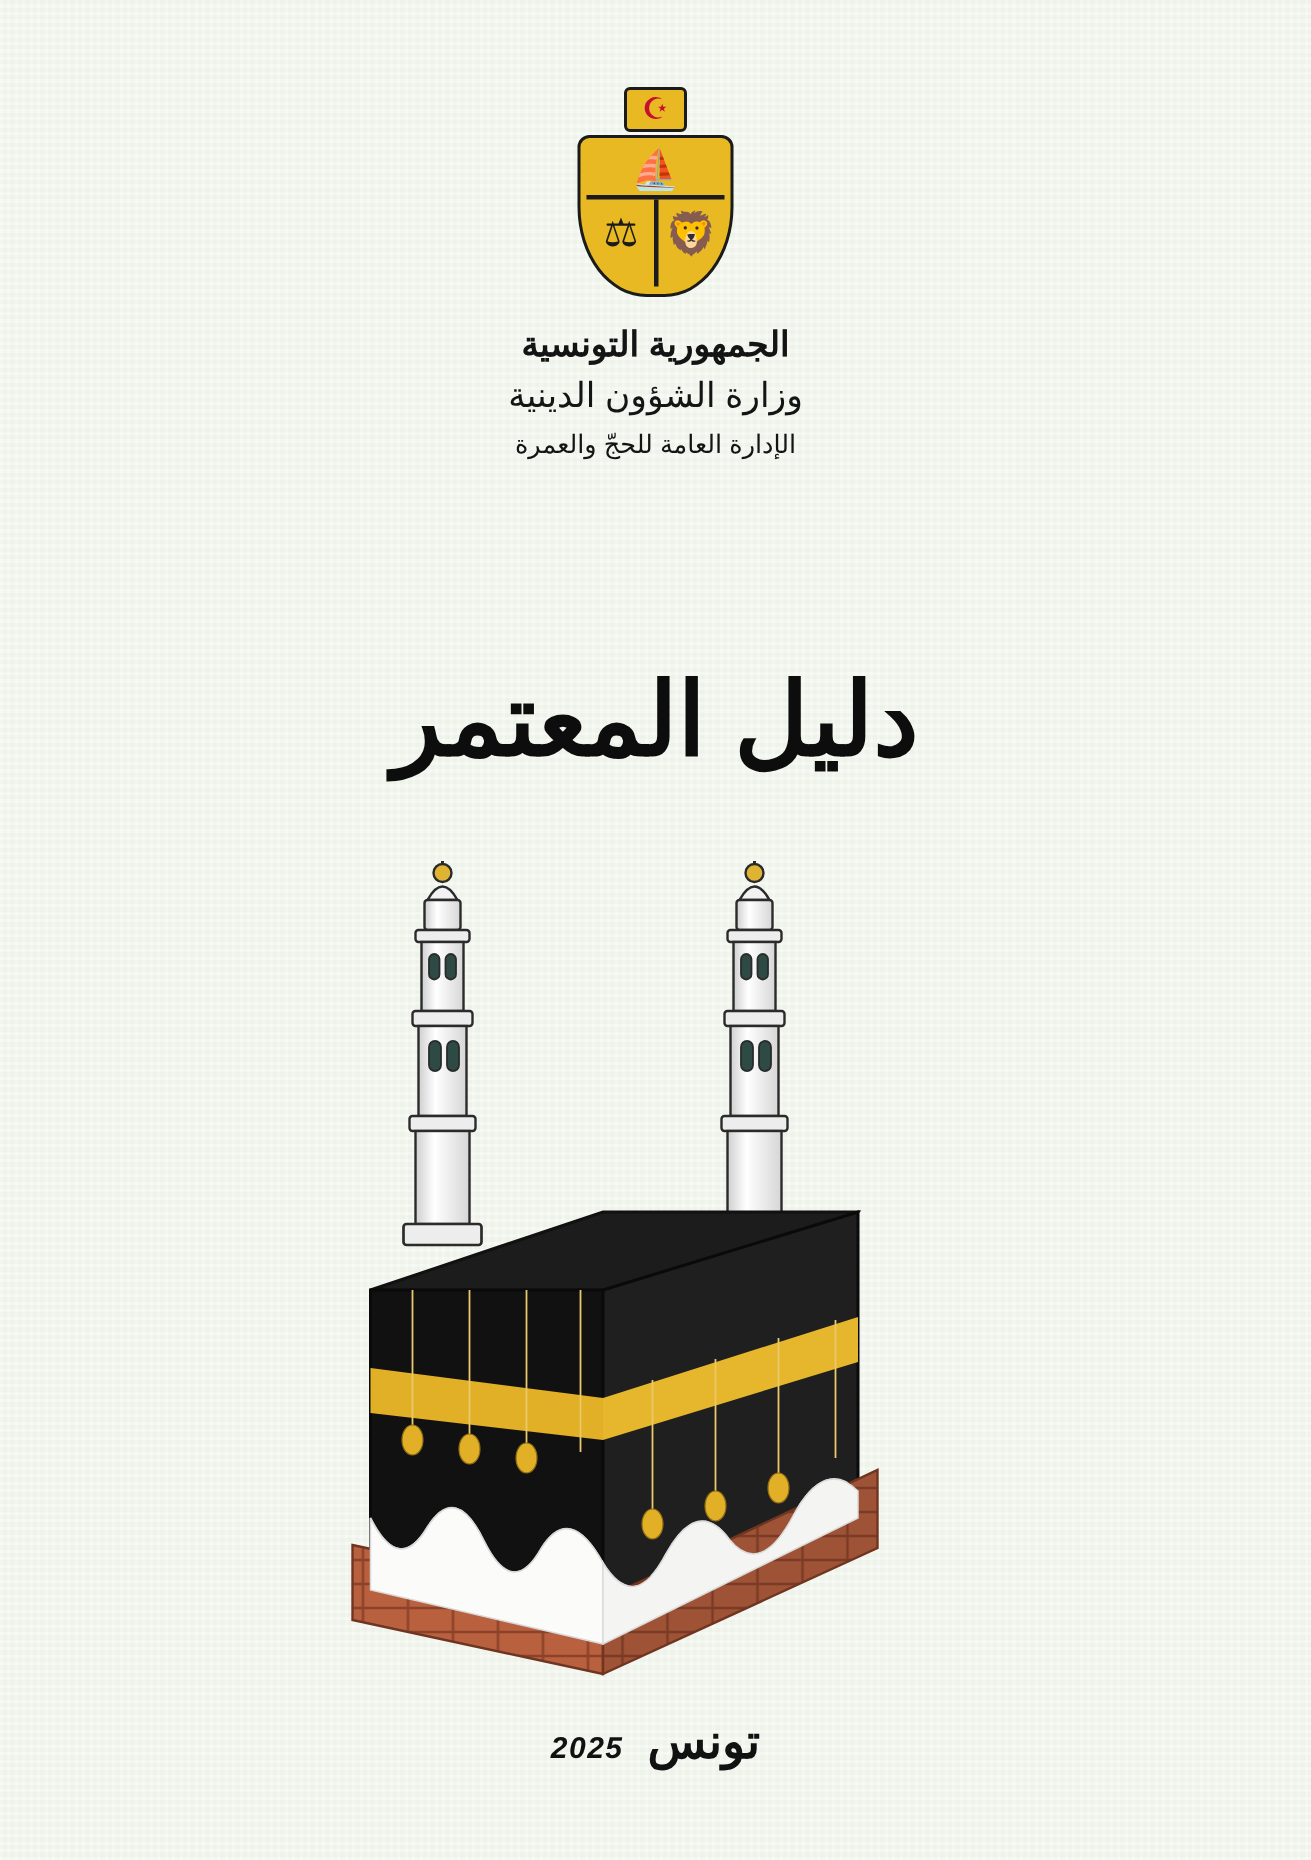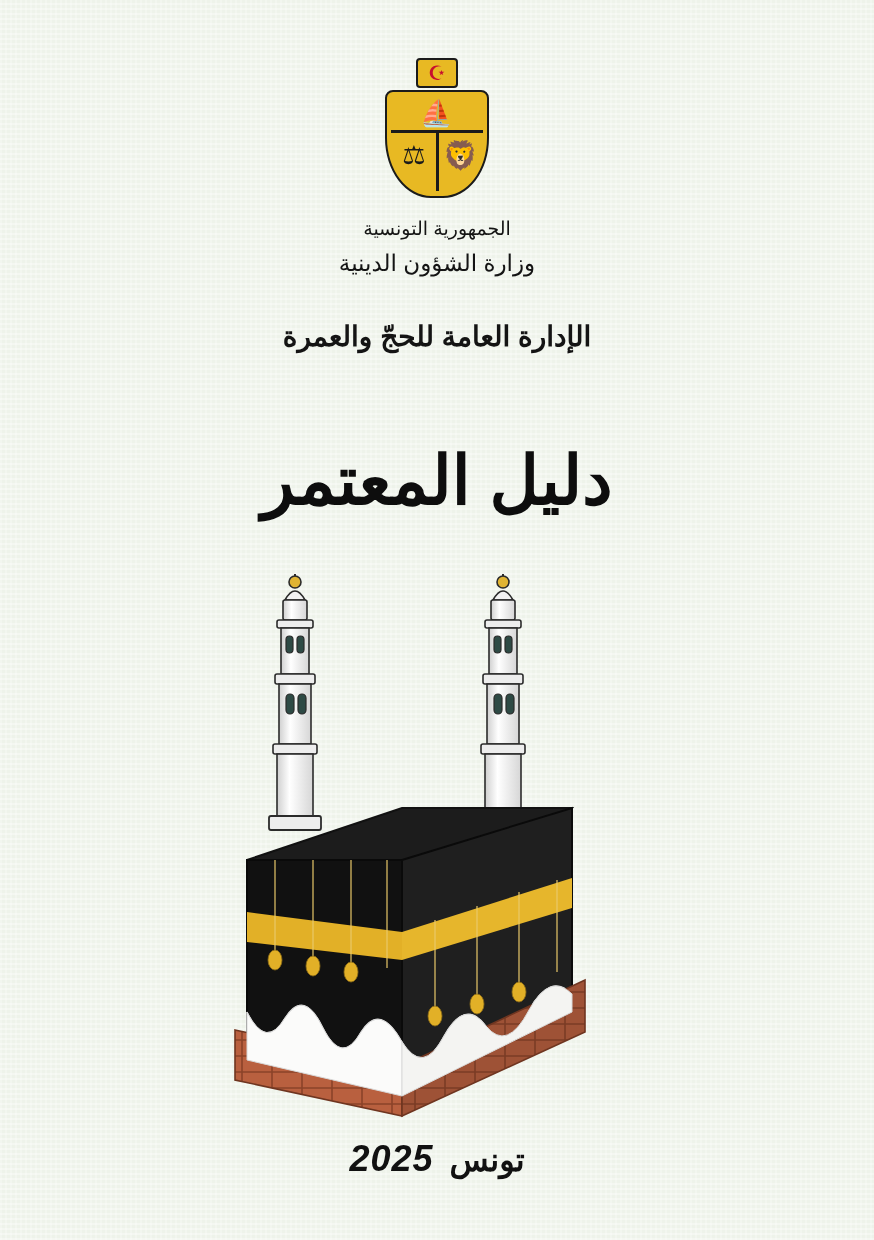--- a/index.html
+++ b/index.html
@@ -121,37 +121,36 @@
   }
 
   
   .ministry {
     margin-top: 14px;
     text-align: center;
     color: #141414;
     letter-spacing: 1px;
   }
   .ministry .line1 {
-    font-size: 19px;
+    font-size: 23px;
     line-height: 34px;
-    font-weight: normal;
+    font-weight: bold;
     letter-spacing: 3px;
   }
   .ministry .line2 {
     font-size: 23px;
     line-height: 34px;
     font-weight: normal;
     letter-spacing: 2px;
   }
   .ministry .line3 {
-    font-size: 28px;
+    font-size: 17px;
     line-height: 34px;
-    font-weight: bold;
+    font-weight: normal;
     letter-spacing: 1px;
-    margin-top: 40px;
   }
 
   
   .main-title {
     position: absolute;
     top: 430px;
     left: 0;
     right: 0;
     text-align: center;
     font-size: 68px;
@@ -185,21 +184,21 @@
     align-items: baseline;
     gap: 16px;
     direction: rtl;
   }
   .footer .place {
     font-size: 32px;
     font-weight: bold;
     letter-spacing: 1px;
   }
   .footer .year {
-    font-size: 36px;
+    font-size: 20px;
     font-weight: bold;
     font-style: italic;
     letter-spacing: 1px;
   }
 </style>
 </head>
 <body>
 
 <div class="page">
 

